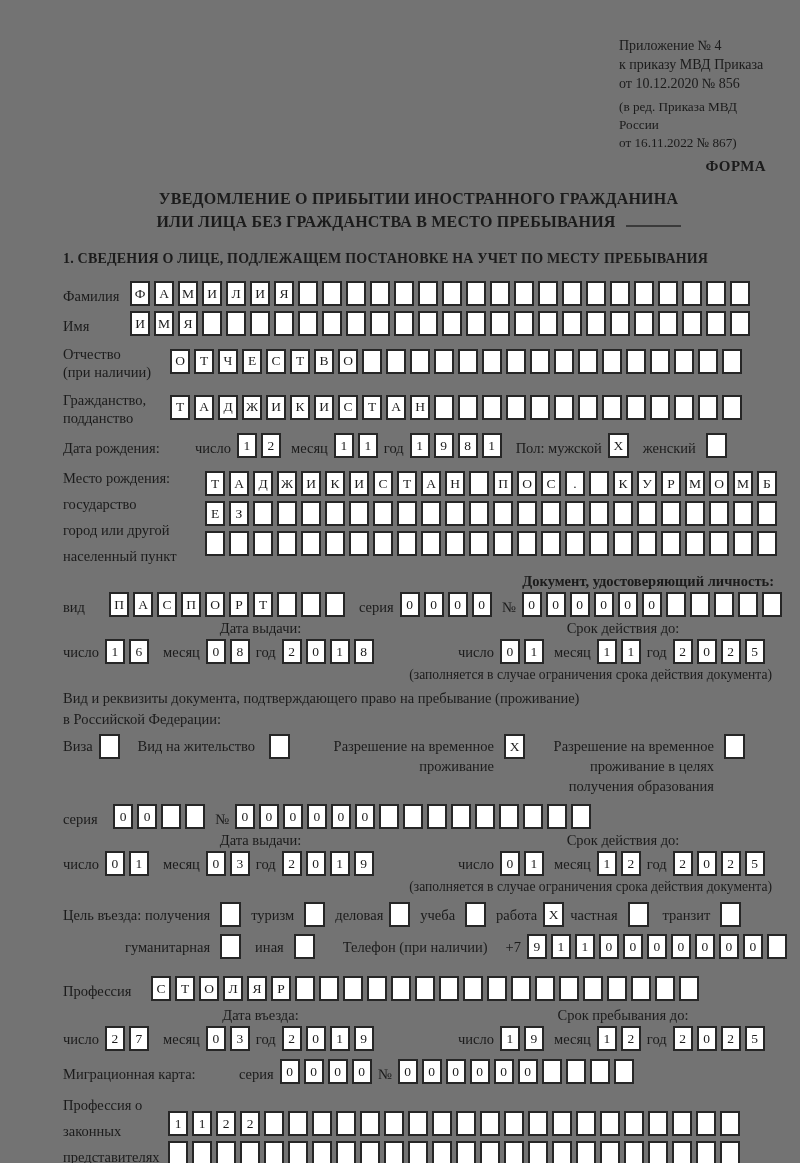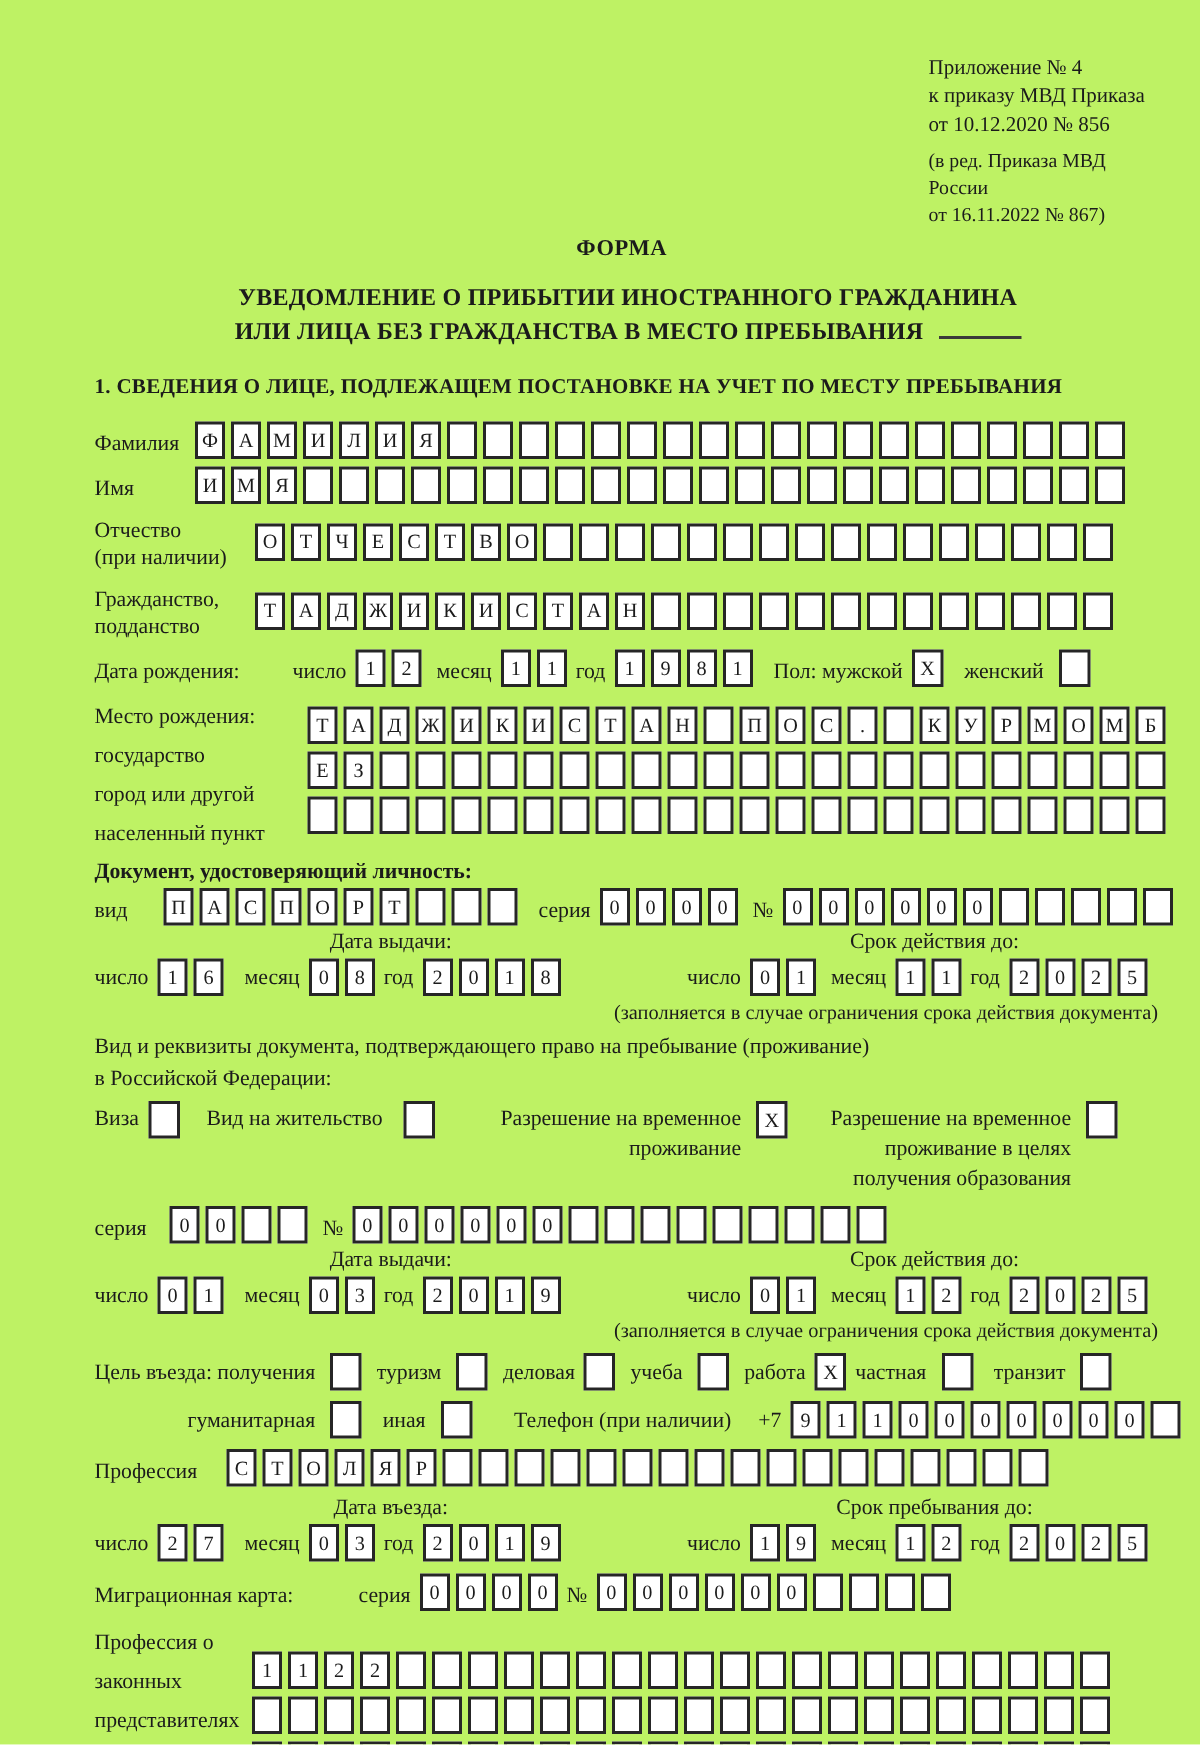--- a/index.html
+++ b/index.html
@@ -1,44 +1,44 @@
 <!DOCTYPE html>
 <html><head>
 <meta charset="utf-8">
 <style>
   *{box-sizing:border-box;margin:0;padding:0}
   html,body{background:#fff}
   .page{
-    width:800px;height:1163px;overflow:hidden;background:#bef264;color:#1b1b1b;
+    width:800px;height:1163px;overflow:hidden;background:#737373;color:#1b1b1b;
     font-family:"Liberation Serif",serif;font-size:14.5px;
     padding:36px 26px 0 63px;position:relative;
   }
   
   .appendix{margin-left:556px;line-height:19px;font-size:14px}
   .appendix .sub{font-size:13.2px;margin-top:5px;line-height:18px}
-  .forma{margin-top:6px;text-align:center;padding-right:8px;font-weight:bold;font-size:15px;letter-spacing:.4px}
+  .forma{margin-top:6px;text-align:right;padding-right:8px;font-weight:bold;font-size:15px;letter-spacing:.4px}
   .title{margin-top:12px;text-align:center;font-weight:bold;font-size:16px;line-height:23px;letter-spacing:.2px}
   .title-underline{display:inline-block;width:55px;border-bottom:2px solid #3a3a3a;margin-left:10px;height:13px}
   .sec-heading{margin-top:18px;font-weight:bold;font-size:14px;letter-spacing:.2px}
 
   
   .frow{display:flex;align-items:center;margin-top:5px}
   .flabel{flex:0 0 auto;padding-top:4px;line-height:18px}
   .cellrow{display:flex;gap:4px;flex-wrap:nowrap}
   .cell,.cbox{
     flex:0 0 auto;width:20px;height:25px;border:2px solid #262626;background:#fff;
     display:inline-flex;align-items:center;justify-content:center;
     font-size:13.5px;line-height:1;font-family:"Liberation Serif",serif;
   }
   .cbox{width:21px}
   .stack{line-height:26px;padding-top:2px}
   .cells-col>.cellrow{margin-bottom:5px}
   .inline-lbl{padding-top:4px;line-height:18px;flex:0 0 auto}
   .gap6{margin-left:6px}.gap10{margin-left:10px}.gap14{margin-left:14px}.gap18{margin-left:18px}
-  .center-bold{font-weight:bold;text-align:left;margin-top:4px;font-size:14.5px}
+  .center-bold{font-weight:bold;text-align:right;margin-top:4px;font-size:14.5px}
   .date-hdr{display:flex;margin-top:3px;font-size:14.5px}
   .date-hdr .lh{flex:0 0 395px;text-align:center}
   .date-hdr .rh{flex:0 0 330px;text-align:center}
   .date-row{display:flex;margin-top:2px}
   .dgroup{display:flex;align-items:flex-start;flex:0 0 395px}
   .dgroup2{display:flex;align-items:flex-start}
   .note-right{text-align:right;font-size:13.6px;margin-top:3px;padding-right:2px}
   .para{margin-top:5px;line-height:21px}
   .rvp-row{display:flex;align-items:flex-start;margin-top:4px}
   .rvp-item{display:flex;align-items:flex-start}
@@ -532,21 +532,21 @@
         <span class="cell">0</span>
         <span class="cell">0</span>
         <span class="cell">0</span>
         <span class="cell">0</span>
         <span class="cell">0</span>
         <span class="cell">0</span>
         <span class="cell"></span>
       </span>
   </div>
 
-  <div class="frow" style="margin-top:7px">
+  <div class="frow" style="margin-top:17px">
     <span class="flabel" style="flex-basis:88px">Профессия</span>
     <span class="cellrow">
         <span class="cell">С</span>
         <span class="cell">Т</span>
         <span class="cell">О</span>
         <span class="cell">Л</span>
         <span class="cell">Я</span>
         <span class="cell">Р</span>
         <span class="cell"></span>
         <span class="cell"></span>

